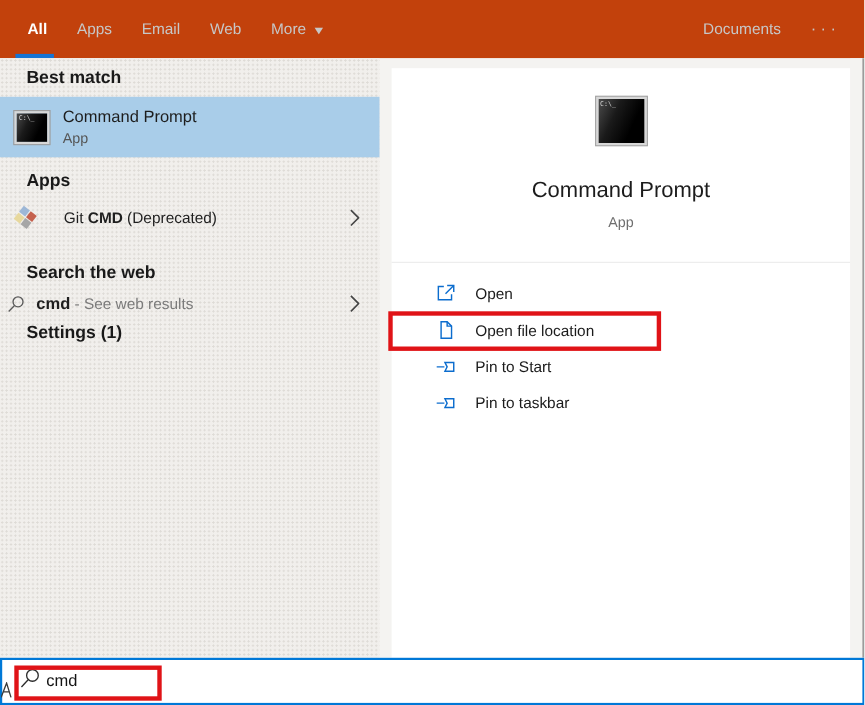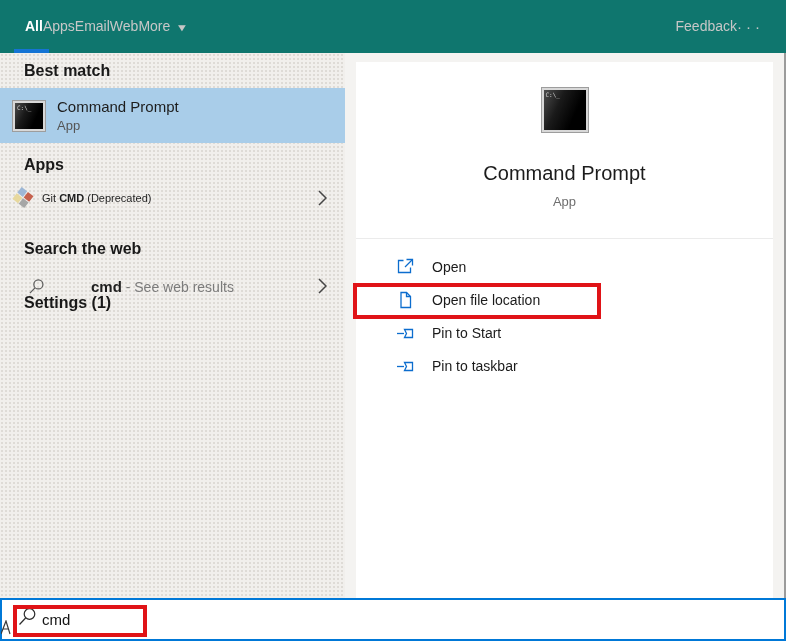--- a/index.html
+++ b/index.html
@@ -2,22 +2,22 @@
 <html><head>
 <meta charset="utf-8">
 <style>
   * { margin:0; padding:0; box-sizing:border-box; }
   html,body { background:#ffffff; }
   body { font-family:"Liberation Sans", sans-serif; }
 
   .screen { position:relative; width:786px; height:641px; overflow:hidden; background:#fff; }
 
   
-  .topbar { position:absolute; top:0; left:0; width:786px; height:53px; background:#0f766e;
-            display:flex; align-items:flex-end; padding:0 22px 0 25px; }
+  .topbar { position:absolute; top:0; left:0; width:786px; height:53px; background:#c2410c;
+            display:flex; align-items:flex-end; padding:0 22px 0 25px; column-gap:27px; }
   .tab { color:#c7c7c7; font-size:14px; height:53px; line-height:53px; position:relative; white-space:pre; }
   .tab.active { color:#ffffff; font-weight:700; }
   .tab.active::after { content:""; position:absolute; left:-11px; right:-6px; bottom:0; height:4px; background:#1574d4; }
   .tab .dd-arrow { font-size:10px; margin-left:7px; color:#c7c7c7; display:inline-block; transform:scaleX(1.3); }
   .feedback { margin-left:auto; }
   .dots { color:#c7c7c7; font-size:15px; letter-spacing:4px; line-height:53px; }
 
   
   .content { position:absolute; top:53px; left:0; width:786px; height:545px; background:#f4f3f1; }
   .content::after { content:""; position:absolute; right:0; top:0; width:2px; height:100%; background:#9b9b9b; }
@@ -32,24 +32,24 @@
   .hdr-web    { top:187px; }
   .hdr-set    { top:241px; }
 
   .row { position:absolute; left:0; width:345px; display:flex; align-items:center; }
   .best-row { top:35px; height:55px; background:#a9cde9; padding-left:13px; }
   .best-text { margin-left:12px; }
   .best-title { font-size:15px; color:#1d1d1d; line-height:19px; }
   .best-sub   { font-size:13px; color:#555555; line-height:16px; margin-top:2px; }
 
   .git-row { top:127px; height:36px; padding-left:12px; }
-  .git-text { margin-left:8px; font-size:11px; color:#1f1f1f; white-space:pre; }
+  .git-text { margin-left:24px; font-size:14px; color:#1f1f1f; white-space:pre; }
   .git-text b { font-weight:700; }
 
-  .web-row { top:216px; height:34px; padding-left:28px;gap:36px; }
+  .web-row { top:206px; height:34px; padding-left:6px; }
   .web-text { margin-left:10px; font-size:15px; font-weight:700; color:#1f1f1f; white-space:pre; }
   .web-suffix { font-size:14px; font-weight:400; color:#7b7b7b; white-space:pre; }
 
   .chevron { position:absolute; right:18px; top:50%; transform:translateY(-50%); }
 
   
   .cmd-icon { background:linear-gradient(115deg,#4d4d4d 0%,#1a1a1a 35%,#000 70%);
               border:2px solid #d8d8d8; outline:1px solid #9d9d9d; }
   .cmd-icon-sm { width:32px; height:30px; }
   .cmd-icon-lg { width:46px; height:44px; margin:26px auto 0; }
@@ -90,21 +90,21 @@
 <body>
 
 <div class="screen">
 
   <header class="topbar">
     <span class="tab active">All</span>
     <span class="tab">Apps</span>
     <span class="tab">Email</span>
     <span class="tab">Web</span>
     <span class="tab"><span>More</span><span class="dd-arrow">▼</span></span>
-    <span class="tab feedback">Feedback</span>
+    <span class="tab feedback">Documents</span>
     <span class="dots">···</span>
   </header>
 
   <div class="content">
 
     <aside class="left-pane dotted">
 
       <div class="section-header hdr-best">Best match</div>
 
       <div class="row best-row">

